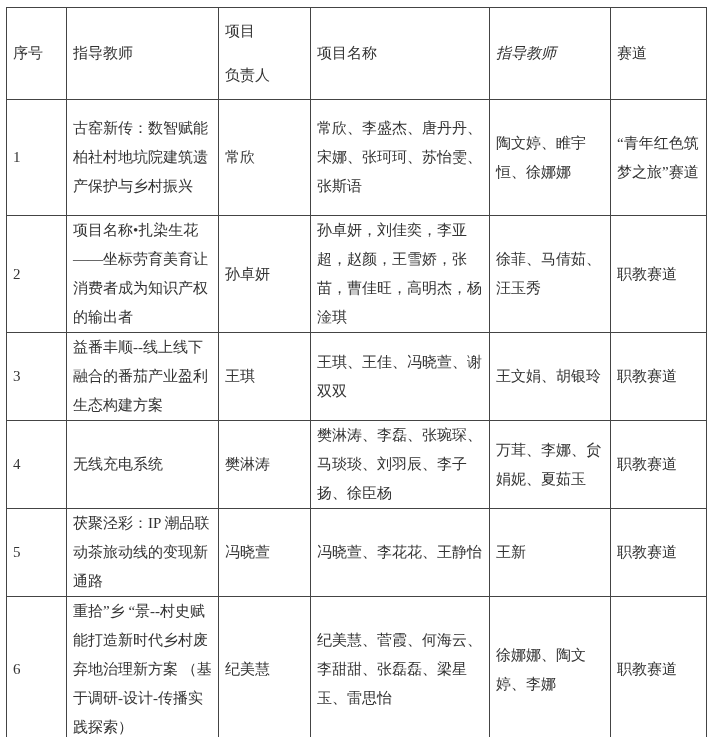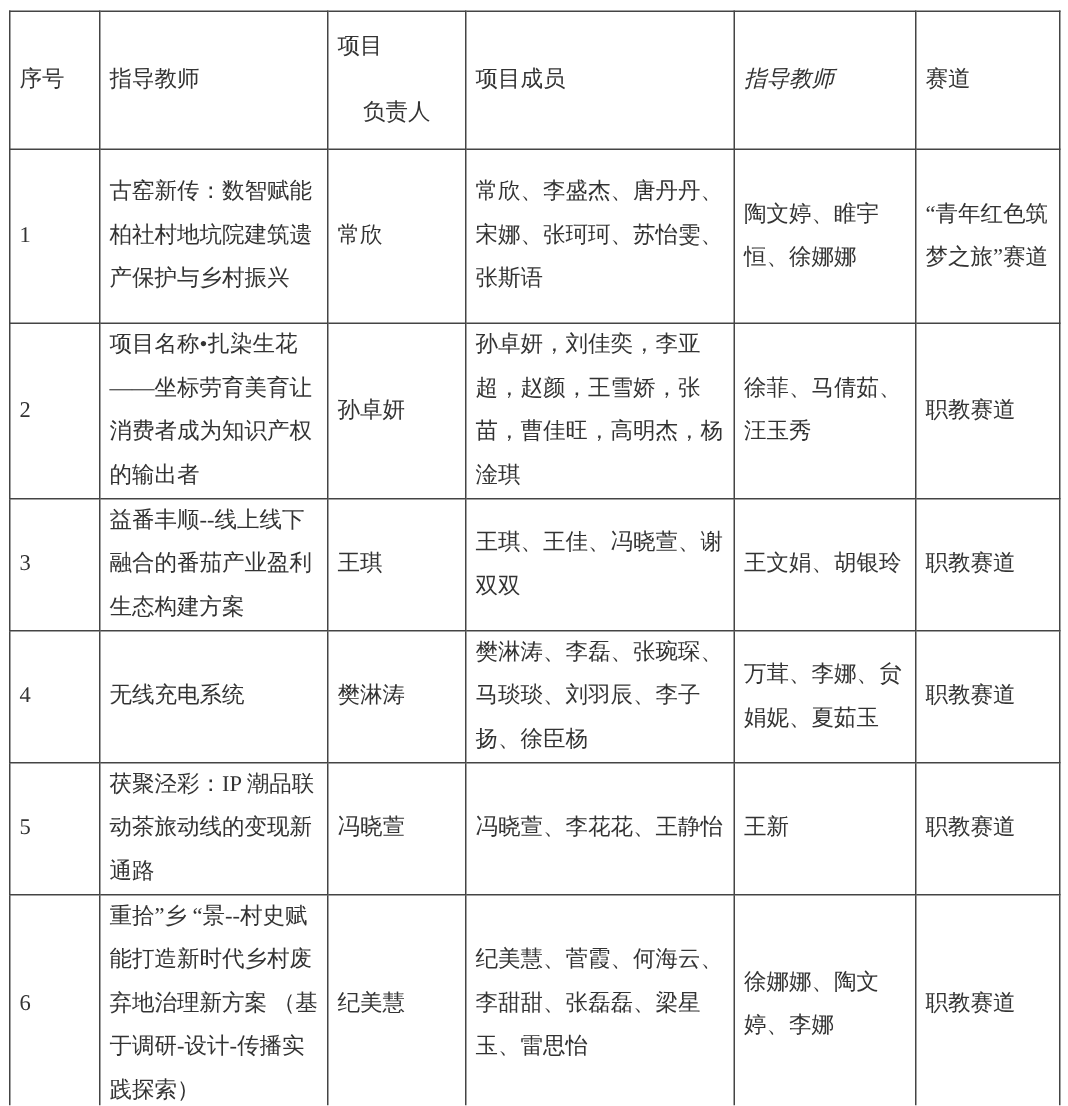--- a/index.html
+++ b/index.html
@@ -52,21 +52,20 @@
   tr.r5 { height: 86px; }
   tr.r6 { height: 142px; }
   
   .al-center { text-align: center; }
   th.h-leader {
     vertical-align: top;
     padding-top: 11px;
   }
   th.h-leader .line2 {
     margin-top: 15px;
-    text-align: center;
   }
   th.h-advisors {
     vertical-align: top;
     padding-top: 11px;
     font-style: italic;
   }
 </style>
 </head>
 <body>
 
@@ -81,21 +80,21 @@
       <col class="c-track">
     </colgroup>
     <thead>
       <tr class="r-head">
         <th>序号</th>
         <th>指导教师</th>
         <th class="h-leader">
           <div class="line1">项目</div>
           <div class="line2">负责人</div>
         </th>
-        <th>项目成员</th>
+        <th>项目名称</th>
         <th class="h-advisors">指导教师</th>
         <th>赛道</th>
       </tr>
     </thead>
     <tbody>
       <tr class="r1">
         <td class="al-center">1</td>
         <td>古窑新传：数智赋能柏社村地坑院建筑遗产保护与乡村振兴</td>
         <td class="al-center">常欣</td>
         <td>常欣、李盛杰、唐丹丹、宋娜、张珂珂、苏怡雯、张斯语</td>

